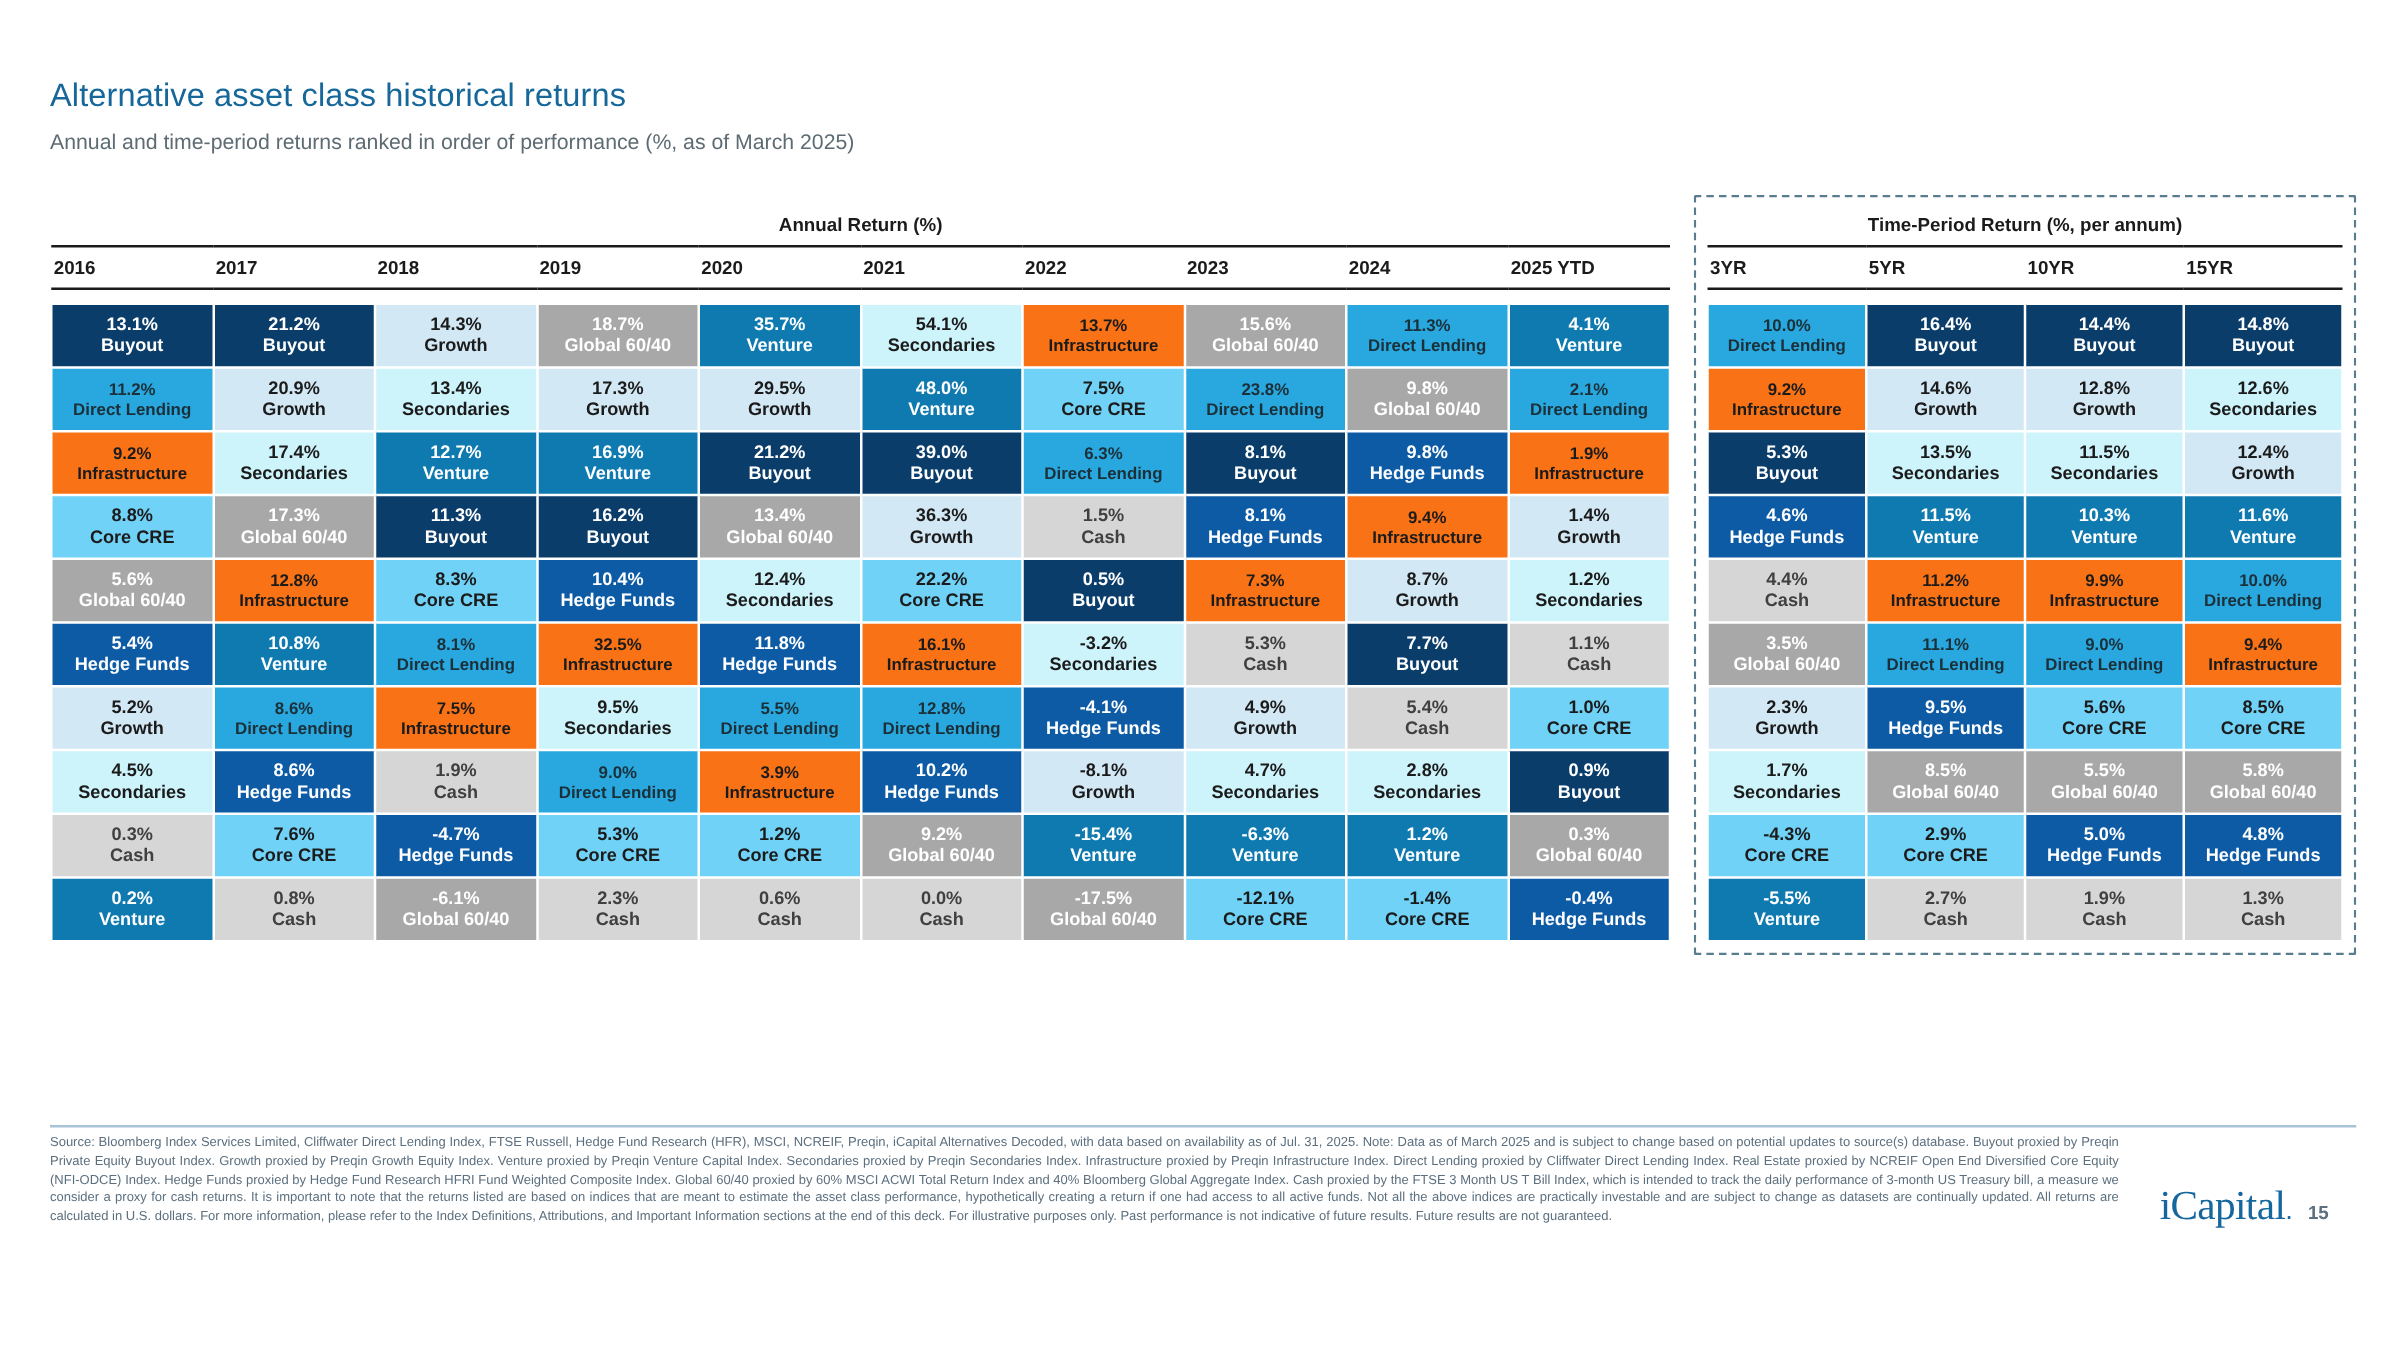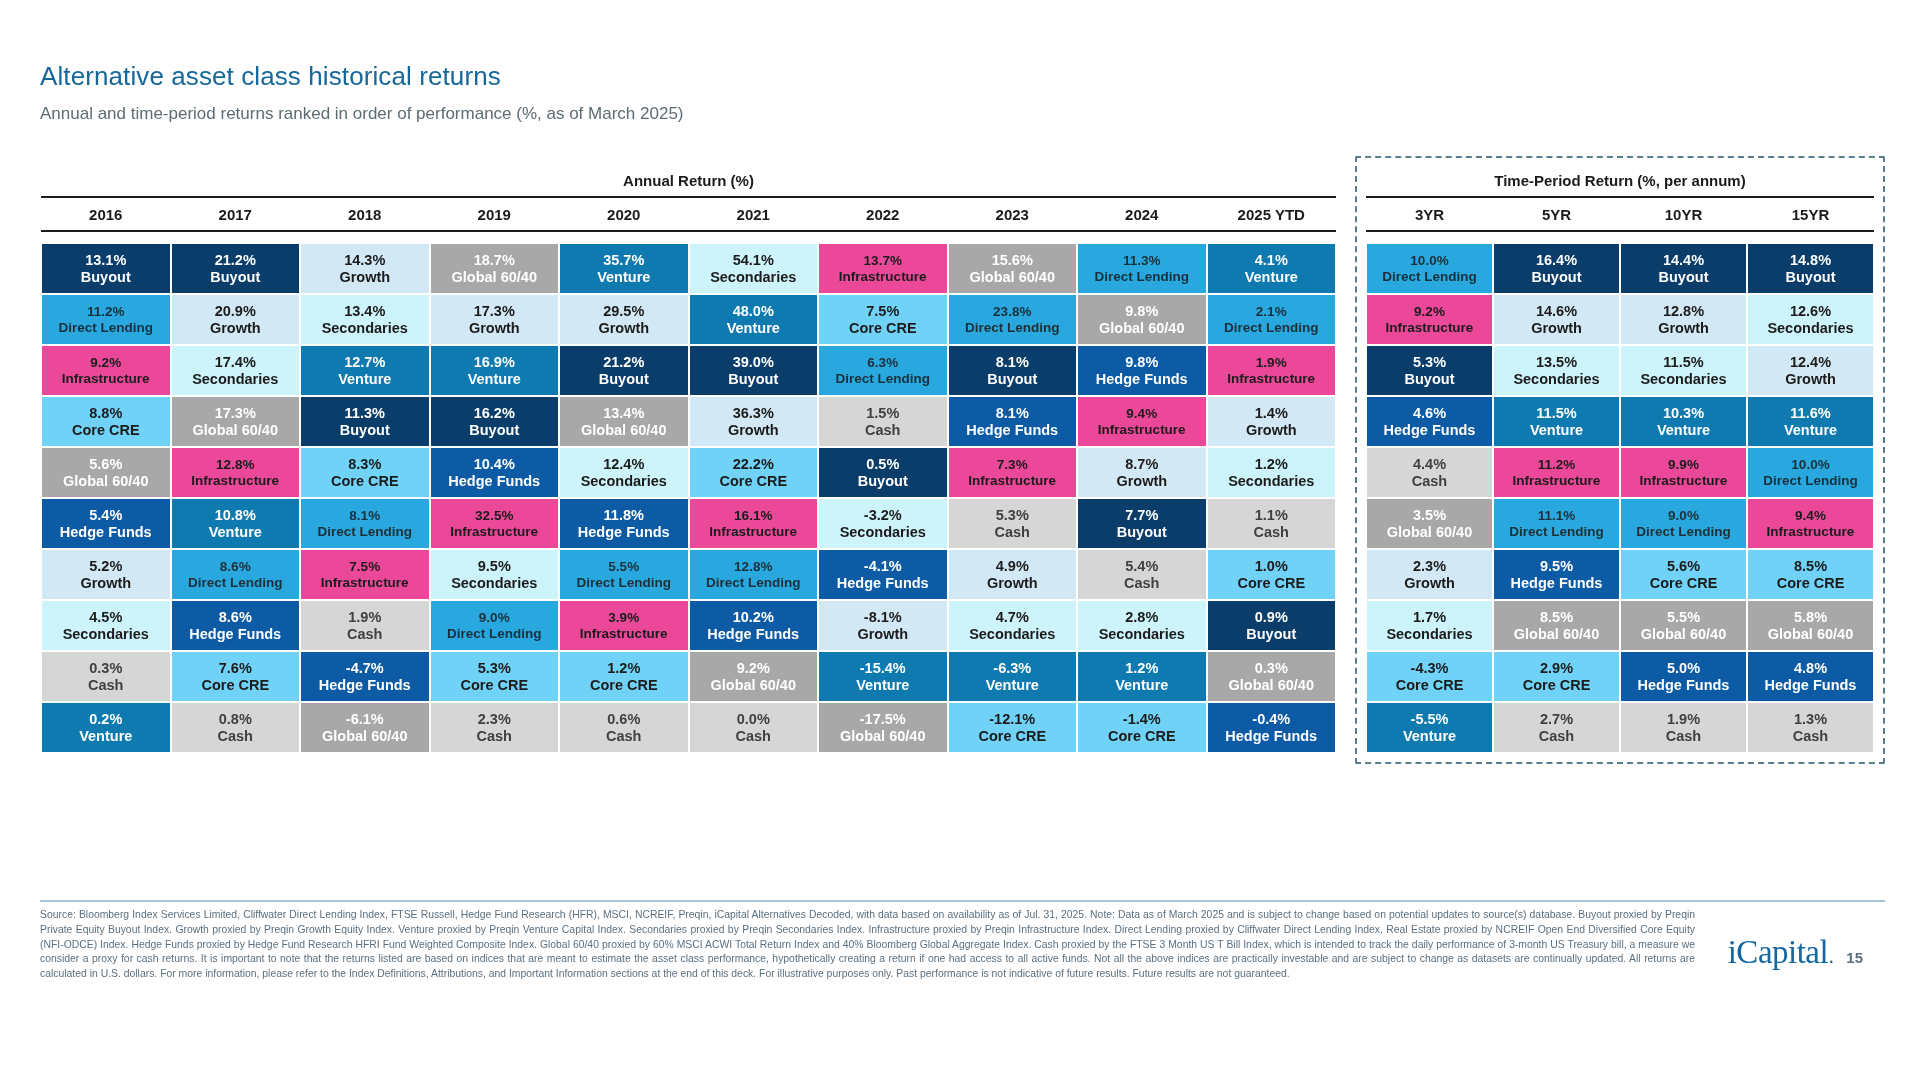--- a/index.html
+++ b/index.html
@@ -65,21 +65,21 @@
 
   table.grid {
     width: 100%;
     border-collapse: collapse;
     table-layout: fixed;
   }
   table.grid thead th {
     font-size: 15px;
     font-weight: bold;
     color: #1b1b1b;
-    text-align: center;
+    text-align: left;
     padding: 8px 2px 7px 2px;
     border-top: 2px solid #1b1b1b;
     border-bottom: 2px solid #1b1b1b;
     background: #ffffff;
   }
   table.grid tbody tr.spacer td { height: 12px; padding: 0; border: none; background:#fff; }
 
   td.cell {
     height: 51px;
     text-align: center;
@@ -100,40 +100,40 @@
     font-weight: bold;
     white-space: nowrap;
   }
   td.cell.small .val, td.cell.small .lbl { font-size: 13.5px; }
 
   
   .ac-buyout          { background: #0b3d6b; color: #ffffff; }
   .ac-growth          { background: #d3e8f5; color: #1b1b1b; }
   .ac-venture         { background: #0f7ab0; color: #ffffff; }
   .ac-secondaries     { background: #cdf3fb; color: #1b1b1b; }
-  .ac-infrastructure  { background: #ec4899; color: #1b1b1b; }
+  .ac-infrastructure  { background: #f97316; color: #1b1b1b; }
   .ac-direct-lending  { background: #29a8e0; color: #1b3038; }
   .ac-core-cre        { background: #70d2f7; color: #1b1b1b; }
   .ac-hedge-funds     { background: #0d5ba5; color: #ffffff; }
   .ac-global-6040     { background: #a8a8a8; color: #ffffff; }
   .ac-cash            { background: #d6d6d6; color: #404040; }
 
   
   .footer {
     position: absolute;
     left: 40px; top: 900px;
     width: 1845px;
   }
   .footer-rule {
     height: 2px;
     background: #a9c3d6;
     width: 100%;
     margin-bottom: 6px;
   }
-  .footer-inner { display: flex; align-items: flex-start; }
+  .footer-inner { display: flex; align-items: flex-end; }
   .source-text {
     width: 1655px;
     font-size: 10.4px;
     line-height: 1.42;
     color: #5c6f7e;
     text-align: justify;
     font-family: "Liberation Sans", sans-serif;
   }
   .brand {
     flex: 1;

